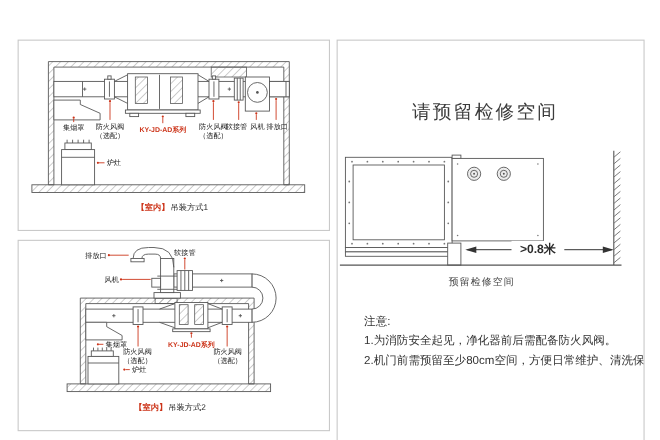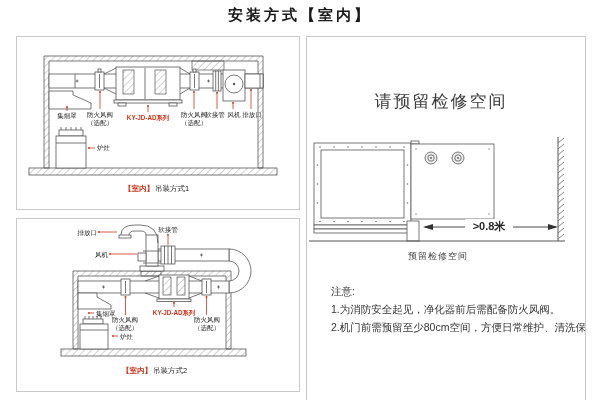--- a/index.html
+++ b/index.html
@@ -25,21 +25,20 @@
   .ln{stroke:#555;stroke-width:0.8;fill:none;}
   .lnw{stroke:#555;stroke-width:0.8;fill:#fff;}
   .red{stroke:#cc3318;stroke-width:0.8;fill:none;}
   .reddot{fill:#cc3318;stroke:none;}
 </style>
 </head>
 <body>
 
 <div id="stage">
 
-  <div id="page-title">安装方式【室内】</div>
 
   <div class="panel" id="panel-top-left">
     <svg width="282" height="172" viewBox="0 0 282 172">
       <defs>
         <pattern id="h1" width="5" height="5" patternUnits="userSpaceOnUse" patternTransform="rotate(45)">
           <line x1="0" y1="0" x2="0" y2="5" stroke="#9a9a9a" stroke-width="0.9"></line>
         </pattern>
       </defs>
 
       <g>

